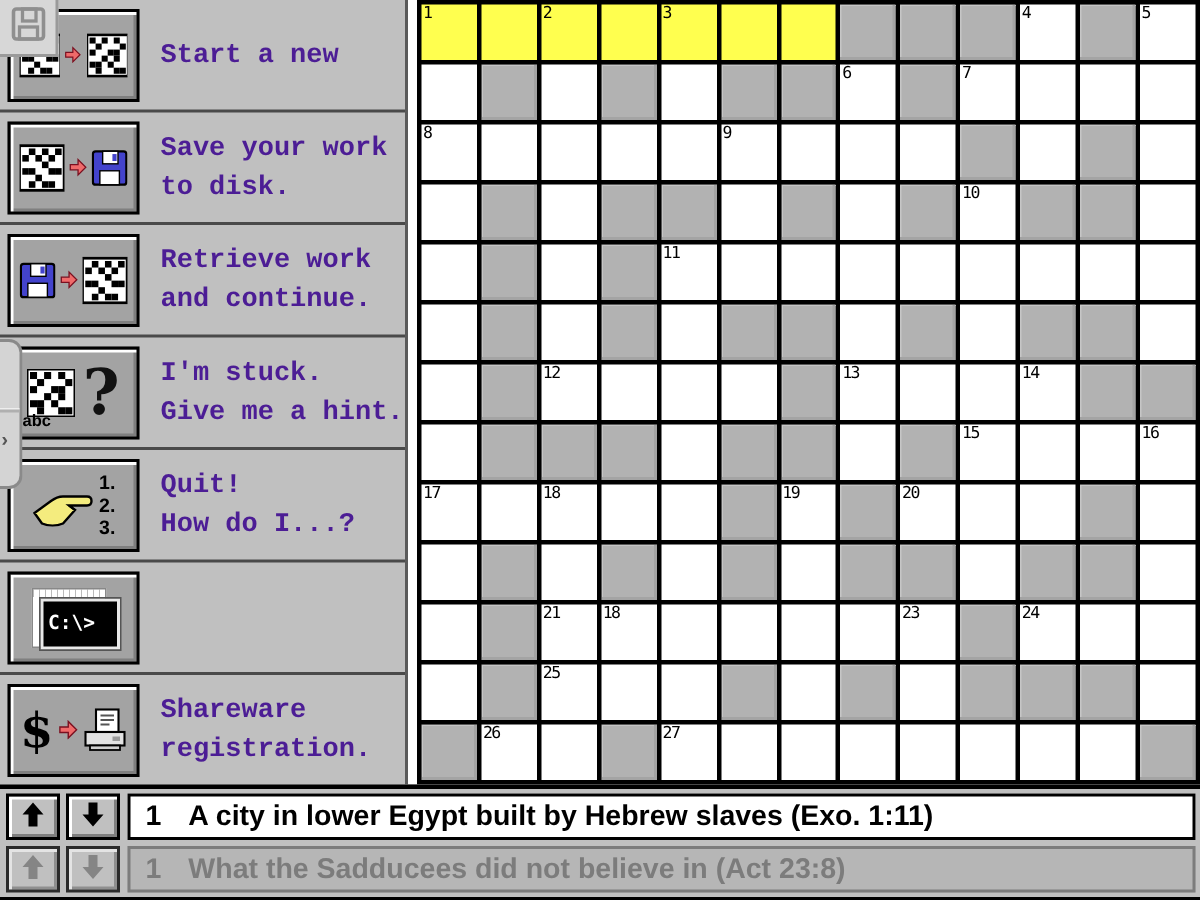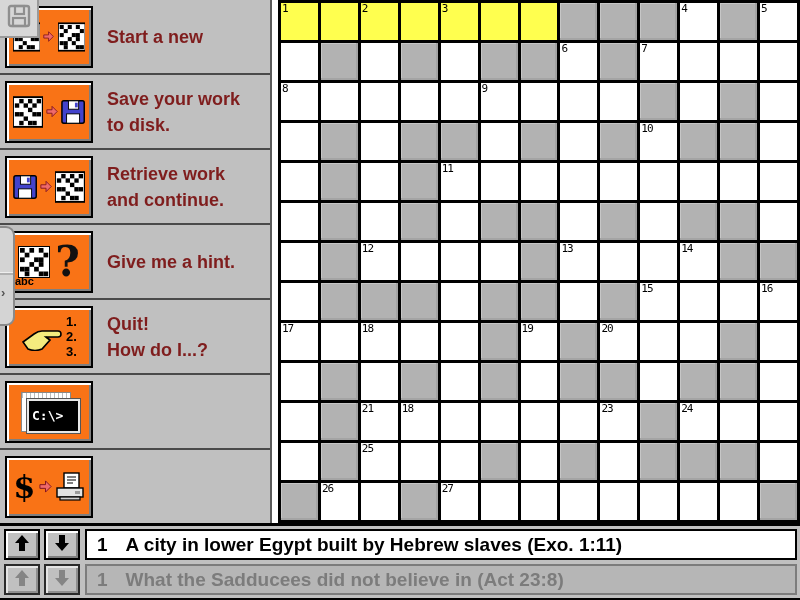--- a/index.html
+++ b/index.html
@@ -5,24 +5,24 @@
   html,body{margin:0;padding:0;}
   body{width:800px;height:600px;overflow:hidden;font-family:"Liberation Sans",sans-serif;background:#c0c0c0;}
   .app{position:relative;width:800px;height:600px;background:#c0c0c0;}
 
   
   .sidebar{position:absolute;left:0;top:0;width:270px;height:523px;border-right:2px solid #5a5a5a;
            display:flex;flex-direction:column;background:#c0c0c0;}
   .side-strip{position:absolute;left:272px;top:0;width:6px;height:523px;background:#ffffff;}
   .srow{flex:1;display:flex;align-items:center;padding-left:5px;border-bottom:2px solid #4a4a4a;}
   .srow:last-child{border-bottom:none;}
-  .sbtn{width:88px;height:62px;flex:0 0 88px;background:#f97316;border:2px solid #000;
+  .sbtn{width:88px;height:62px;flex:0 0 88px;background:#a3a3a3;border:2px solid #000;
         box-shadow:inset 2px 2px 0 #ffffff,inset -2px -2px 0 #7f7f7f;
         display:flex;align-items:center;justify-content:center;gap:3px;position:relative;}
-  .slabel{margin-left:14px;font-size:18px;line-height:26px;font-weight:700;color:#7f1d1d;}
+  .slabel{margin-left:14px;font-size:18px;line-height:26px;font-weight:700;color:#4c1d95;font-family:Liberation Mono, monospace;}
 
   
   .mini-grid{display:block;}
   .red-arrow{display:block;}
   .qmark{font-family:"DejaVu Serif",serif;font-size:42px;font-weight:700;color:#111;line-height:40px;margin-left:2px;}
   .abc{position:absolute;left:8px;bottom:4px;font-size:11px;font-weight:700;color:#000;}
   .steps{font-size:13px;font-weight:700;line-height:15px;color:#000;text-align:right;}
   .dollar{font-family:"DejaVu Serif",serif;font-size:32px;font-weight:700;color:#000;}
   .dos{position:relative;width:60px;height:44px;}
   .dos .page{position:absolute;left:2px;top:2px;width:48px;height:38px;background:#fff;border:1px solid #888;
@@ -206,20 +206,21 @@
             <rect x="6.7" y="20.8" width="4.7" height="4.7" fill="#000"></rect>
             <rect x="16.1" y="20.8" width="4.7" height="4.7" fill="#000"></rect>
             <rect x="6.7" y="25.5" width="4.7" height="4.7" fill="#000"></rect>
             <rect x="20.8" y="25.5" width="4.7" height="4.7" fill="#000"></rect>
             <rect x="25.5" y="25.5" width="4.7" height="4.7" fill="#000"></rect>
           </svg>
           <span class="abc">abc</span>
           <span class="qmark">?</span>
         </button>
         <div class="slabel">
+          <div>I'm stuck.</div>
           <div>Give me a hint.</div>
         </div>
       </div>
       <div class="srow">
         <button class="sbtn">
           <svg width="42" height="28" viewBox="0 0 42 28">
             <path d="M7 26 L2 19 L13 11 Q17 8 21 8 L37 8 Q40 8 40 11 Q40 14 37 14 L25 14 L29 17 L21 26 Q14 29 7 26 Z" fill="#f4ec7e" stroke="#000" stroke-width="1.6"></path>
             <path d="M25 14 L29 17" stroke="#000" stroke-width="1.4"></path>
           </svg>
           <span class="steps">1.<br>2.<br>3.</span>
@@ -244,20 +245,24 @@
             <path d="M1 5 H7 V1 L13 7 L7 13 V9 H1 Z" fill="#ef6a6a" stroke="#7a1020" stroke-width="1"></path>
           </svg>
           <svg width="30" height="30" viewBox="0 0 30 30">
             <rect x="9" y="1" width="15" height="15" fill="#fff" stroke="#000" stroke-width="1.4"></rect>
             <path d="M12 5 h9 M12 8 h9 M12 11 h6" stroke="#555" stroke-width="1.4"></path>
             <rect x="2" y="16" width="26" height="9" fill="#e2e2e2" stroke="#000" stroke-width="1.4"></rect>
             <rect x="5" y="25" width="20" height="3" fill="#cfcfcf" stroke="#000" stroke-width="1.2"></rect>
             <rect x="20" y="19" width="5" height="3" fill="#9a9a9a"></rect>
           </svg>
         </button>
+        <div class="slabel">
+          <div>Shareware</div>
+          <div>registration.</div>
+        </div>
       </div>
     </div>
   <div class="side-strip"></div>
 
   <div class="mini-save">
     <span>
       <svg width="24" height="24" viewBox="0 0 24 24">
         <rect x="2" y="2" width="20" height="20" rx="2" fill="none" stroke="#8f8f8f" stroke-width="2.4"></rect>
         <rect x="8" y="2" width="9" height="8" fill="none" stroke="#8f8f8f" stroke-width="2.2"></rect>
         <rect x="6" y="14" width="12" height="8" fill="none" stroke="#8f8f8f" stroke-width="2.2"></rect>

